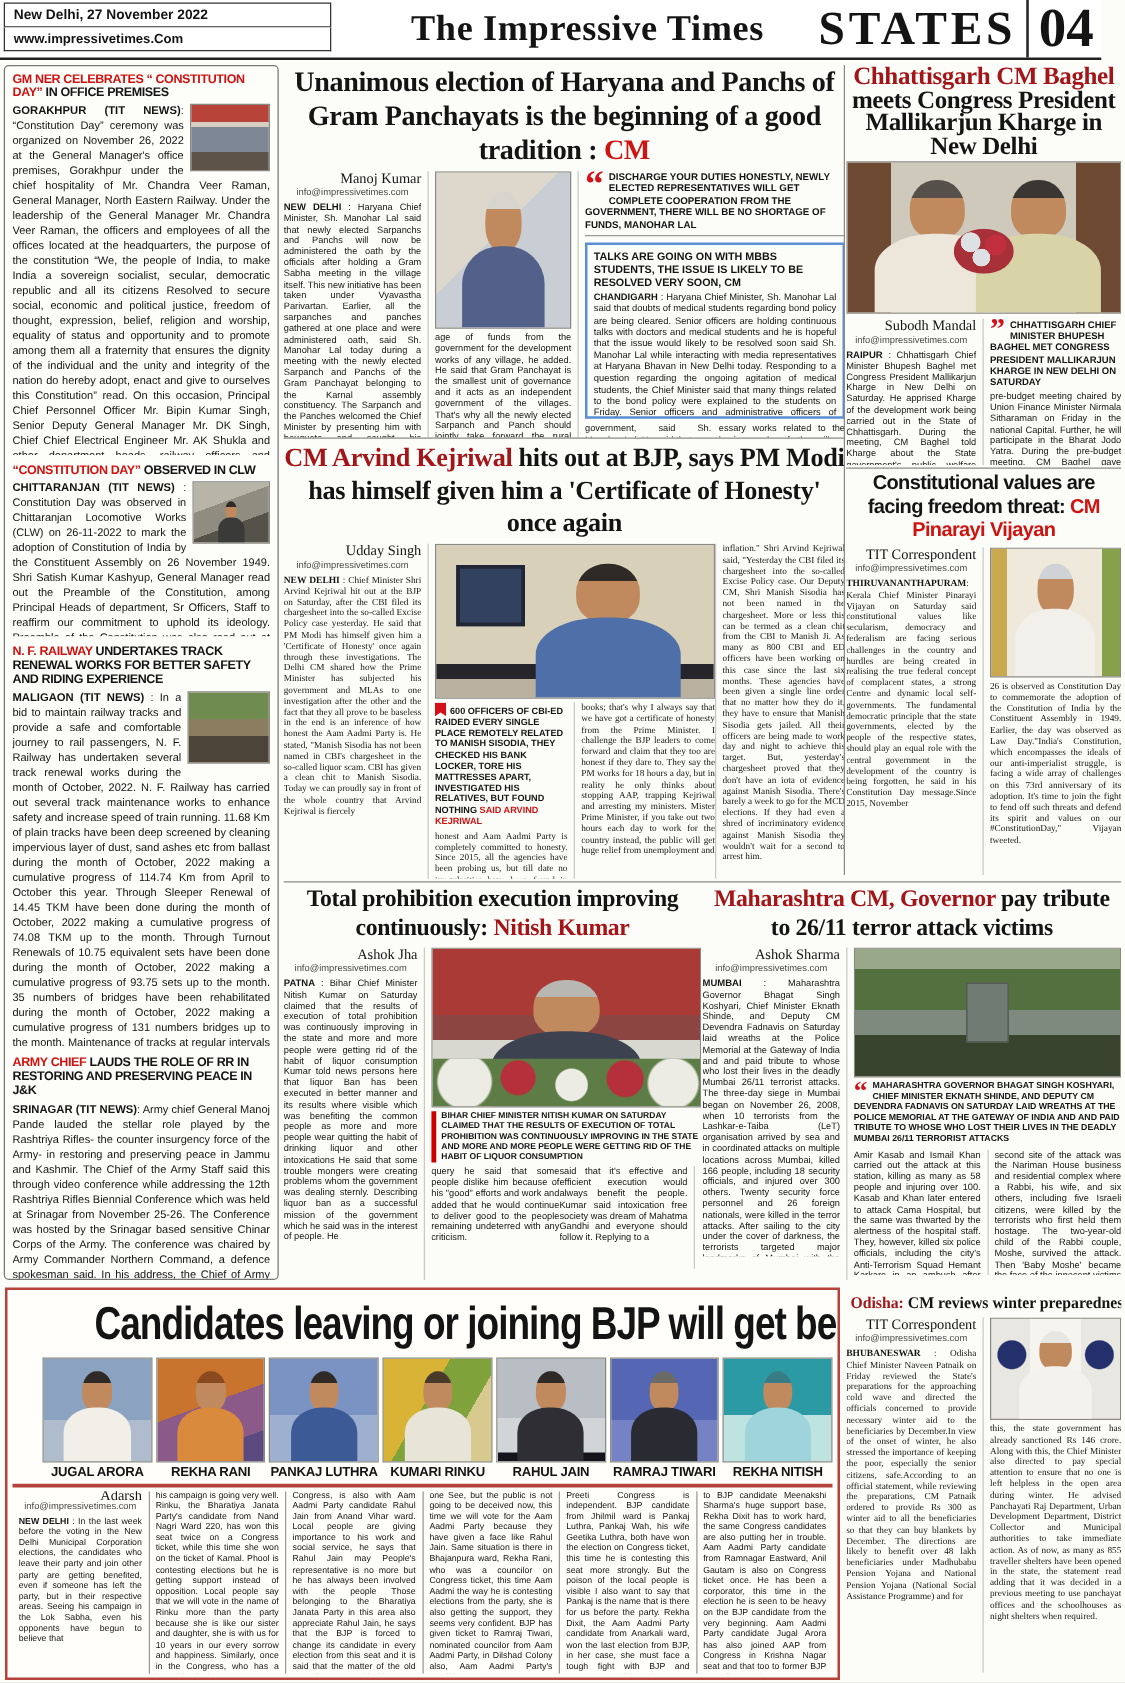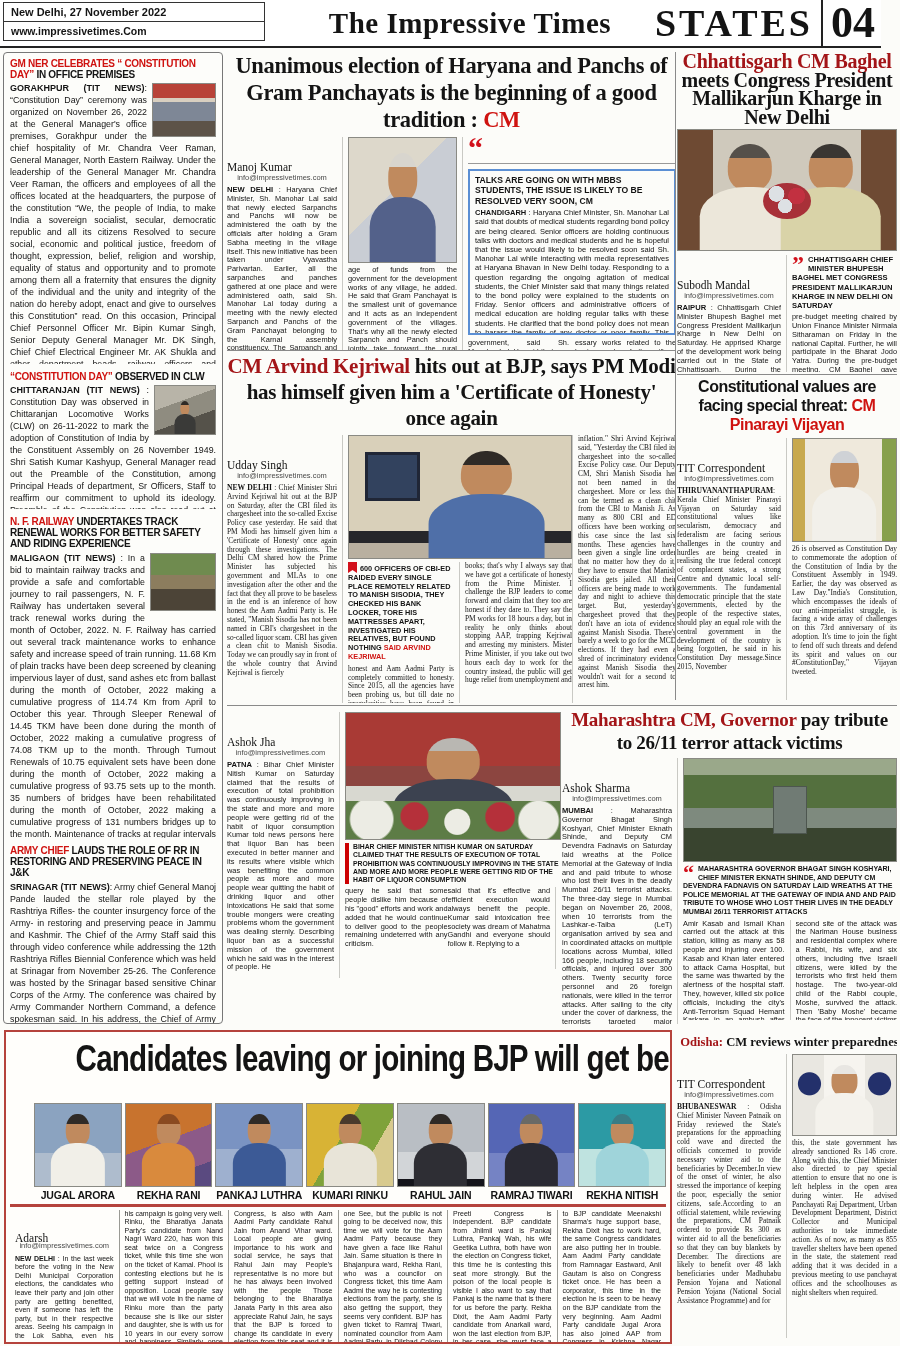--- a/index.html
+++ b/index.html
@@ -19,21 +19,21 @@
   .hdr-cell.second{ border-top:none; font-size:10.5px; }
   .masthead{ position:absolute; left:280px; top:7px; width:380px; text-align:center;
              font-family:"Liberation Serif",serif; font-weight:bold; font-size:29px; letter-spacing:.5px; }
   .hdr-right{ position:absolute; right:2px; top:0; height:46px; display:flex; align-items:center; }
   .states{ font-family:"Liberation Serif",serif; font-weight:bold; font-size:38px; letter-spacing:3px; }
   .pageno{ font-family:"Liberation Serif",serif; font-weight:bold; font-size:44px;
            border-left:2px solid #222; margin-left:8px; padding:0 4px 0 8px; line-height:46px; }
 
   
   .rule{ position:absolute; background:#8a8a8a; }
-  .byline-name{ font-family:"Liberation Serif",serif; font-size:11.5px; text-align:left;margin-top:24px; }
+  .byline-name{ font-family:"Liberation Serif",serif; font-size:11.5px; text-align:right; }
   .byline-email{ font-size:7.5px; text-align:center; color:#4a4a4a; margin-bottom:4px; }
   .bt{ font-size:7.4px; line-height:8.8px; text-align:justify; overflow:hidden; }
   .bt b.dl{ font-size:7.6px; }
   .sf{ font-family:"Liberation Serif",serif; }
   .col{ overflow:hidden; }
   .vr{ border-right:1px solid #c9c9c4; padding-right:5px; margin-right:5px; }
 
   .ph{ position:relative; overflow:hidden; border:1px solid #8a8a84; background:#c9c9c2; }
   .person{ position:absolute; bottom:0; left:var(--x,50%); width:var(--w,62%); height:var(--h,88%); transform:translateX(-50%); }
   .person::before{ content:""; position:absolute; top:0; left:50%; transform:translateX(-50%);
@@ -104,21 +104,21 @@
   .h-v{ font-weight:bold; font-size:16px; line-height:19px; text-align:center; letter-spacing:-.5px; }
   .h-o{ font-family:"Liberation Serif",serif; font-weight:bold; font-size:13px; line-height:20px; text-align:center; white-space:nowrap; transform:scaleX(.97); }
 
   .pqr{ font-weight:bold; font-size:7.6px; line-height:9.2px; }
 
   
   .banner{ position:absolute; left:4px; top:1030px; width:668px; height:314px; border:2.5px solid var(--bborder);
            background:#fffefb; padding:2px 4px; overflow:hidden; }
   .banner-h1{ text-align:center; font-weight:bold; font-size:37px; line-height:50px; letter-spacing:-1px;
               white-space:nowrap; transform:scaleX(.8); transform-origin:50% 50%; }
-  .figs{ display:flex; gap:3px; margin-top:19px;padding-left:24px; }
+  .figs{ display:flex; gap:3px; margin-top:2px;padding-left:24px; }
   .fig{ flex:1; }
   .fig .ph{ height:84px; }
   .fig-name{ font-weight:bold; font-size:10.5px; text-align:center; line-height:16px; letter-spacing:-.2px; white-space:nowrap; }
   .brule{ height:2.5px; background:var(--bborder); margin:1px 0 3px; }
   .btext{ display:flex; height:146px; overflow:hidden; }
   .bcol{ flex:1; padding:0 5px; overflow:hidden; font-size:7px; line-height:8.6px; text-align:justify; }
   .bcol + .bcol{ border-left:1px solid #9a9a94; }
   .mug1{ background:linear-gradient(180deg,#8ba3c0 0 60%,#aebccd 60%); }
   .mug2{ background:linear-gradient(160deg,#c8732e 0 45%,#8c5a88 45% 78%,#5a4a80 78%); }
   .mug3{ background:linear-gradient(180deg,#7a93c2 0 55%,#9eb0cf 55%); }
@@ -173,21 +173,21 @@
         <div class="byline-email">info@impressivetimes.com</div>
         <p class="bt" style="height:196px"><b class="dl">NEW DELHI </b><span>: Haryana Chief Minister,  Sh. Manohar Lal said that newly elected Sarpanchs and Panchs will now be administered the oath by the officials after holding a Gram Sabha meeting in the village itself. This new initiative has been taken under Vyavastha Parivartan. Earlier, all the sarpanches and panches gathered at one place and were administered oath, said Sh. Manohar Lal today during a meeting with the newly elected Sarpanch and Panchs of the Gram Panchayat belonging to the Karnal assembly constituency. The Sarpanch and the Panches welcomed the Chief Minister by presenting him with bouquets and sought his guidance. Sh. Manohar Lal told the newly- elected Sarpanchs and Panchs to make new schemes for rural development and perform  their duties with utmost  honesty. There will be no short-</span></p>
       </div>
       <div class="col vr" style="width:115px">
         <div class="ph ph-manohar" style="height:126px">
             <span class="person" style="--shirt:#53618a;--hair:#d8d5ce"></span>
           </div>
         <p class="bt" style="height:104px;margin-top:3px"><span>age of funds from the government for the development works of any village, he added. He said that Gram Panchayat is the smallest unit of governance and it acts as an independent government of the villages.  That's why all the newly elected Sarpanch and Panch should jointly take forward the rural development. Complete cooperation will be given to them by the</span></p>
       </div>
       <div class="col" style="flex:1;display:flex;flex-direction:column">
-        <div class="pq1"><span class="q66">“</span></div>
+        <div class="pq1"><span class="q66">“</span><span>DISCHARGE YOUR DUTIES HONESTLY, NEWLY ELECTED REPRESENTATIVES  WILL GET COMPLETE COOPERATION FROM THE GOVERNMENT, THERE WILL BE NO SHORTAGE OF FUNDS, MANOHAR LAL</span></div>
         <div class="bluebox" style="flex:1">
           <div class="bb-title">TALKS ARE GOING ON WITH MBBS STUDENTS, THE ISSUE IS LIKELY TO BE RESOLVED VERY SOON, CM</div>
           <p class="bb-body"><b>CHANDIGARH </b><span>: Haryana Chief Minister, Sh. Manohar Lal said that doubts of medical students regarding bond policy are being cleared.  Senior officers are holding continuous talks with doctors and medical students and he is hopeful that the issue would likely to be resolved soon said Sh. Manohar Lal while interacting with media representatives at Haryana Bhavan in New Delhi today. Responding to a question regarding the ongoing agitation of medical students, the Chief Minister said that many things related to the bond policy were explained to the students on Friday. Senior officers and administrative officers of medical education are holding regular talks with these students.  He clarified that the bond policy does not mean to harass the family of any doctor or poor family. This bond policy will apply only to a person who wishes to join the private sector instead of the government, said the Chief Minister.</span></p>
         </div>
         <div class="tails">
           <p class="bt" style="height:36px">government, said Sh. Manohar Lal. He said that now the election process is over, Sarpanch and Panch should get the nec-</p>
           <p class="bt" style="height:36px">essary works related to the basic needs of the village completed on priority basis by taking cooperation of all the villagers.</p>
         </div>
       </div>
     </div>
@@ -220,20 +220,21 @@
       </div>
       <div class="col" style="flex:1;border-left:1px solid #c9c9c4;padding-left:5px">
         <p class="bt sf" style="height:288px">inflation." Shri Arvind Kejriwal said, "Yesterday the CBI filed its chargesheet into the so-called Excise Policy case. Our Deputy CM, Shri Manish Sisodia has not been named in the chargesheet. More or less this can be termed as a clean chit from the CBI to Manish Ji. As many as 800 CBI and ED officers have been working on this case since the last six months. These agencies have been given a single line order that no matter how they do it, they have to ensure that Manish Sisodia gets jailed. All their officers are being made to work day and night to achieve this target. But, yesterday's chargesheet proved that they don't have an iota of evidence against Manish Sisodia. There's barely a week to go for the MCD elections. If they had even a shred of incriminatory evidence against Manish Sisodia they wouldn't wait for a second to arrest him.</p>
       </div>
     </div>
   </section>
 
   <div class="rule" style="left:227px;top:705px;width:670px;height:1px"></div>
 
   <section class="sec" style="left:227px;top:708px;width:334px;height:318px">
+    <h1 class="h-m"><span>Total prohibition execution improving continuously: </span><span class="sred">Nitish Kumar</span></h1>
     <div class="cols" style="height:266px;margin-top:4px">
       <div class="col vr" style="width:113px">
         <div class="byline-name">Ashok Jha</div>
         <div class="byline-email">info@impressivetimes.com</div>
         <p class="bt" style="height:222px"><b class="dl">PATNA </b><span>: Bihar Chief Minister Nitish Kumar on Saturday claimed that the results of execution of total prohibition was continuously improving in the state and more and more people were getting rid of the habit of liquor consumption Kumar told news persons here that liquor Ban has been executed in better manner and its results where visible which was benefiting the common people as more and more people wear quitting the habit of drinking liquor and other intoxications He said that some trouble mongers were creating problems whom the government was dealing sternly. Describing liquor ban as a successful mission of the government which he said was in the interest of people. He</span></p>
       </div>
       <div class="col" style="flex:1">
         <div class="ph ph-nitish" style="height:128px">
             <span class="person" style="--w:56%;--h:80%;--shirt:#3c4250;--hair:#b9b7b2"></span>
             <span class="flowers"></span>
@@ -286,21 +287,21 @@
       <div class="col" style="flex:1">
         <div class="pqr"><span class="q66" style="font-size:24px;line-height:18px">”</span><span>CHHATTISGARH CHIEF MINISTER BHUPESH BAGHEL MET CONGRESS PRESIDENT MALLIKARJUN KHARGE IN NEW DELHI ON SATURDAY</span></div>
         <p class="bt" style="height:84px;margin-top:3px">pre-budget meeting chaired by Union Finance Minister Nirmala Sitharaman on Friday in the national Capital. Further, he will participate in the Bharat Jodo Yatra. During the pre-budget meeting, CM Baghel gave several proposals and suggestions regarding the General Budget 2023-24.</p>
       </div>
     </div>
   </section>
 
   <div class="rule" style="left:677px;top:374px;width:220px;height:1px"></div>
 
   <section class="sec" style="left:677px;top:377px;width:220px;height:323px">
-    <h1 class="h-v"><span>Constitutional values are facing special threat: </span><span class="red">CM Pinarayi Vijayan</span></h1>
+    <h1 class="h-v"><span>Constitutional values are facing freedom threat: </span><span class="red">CM Pinarayi Vijayan</span></h1>
     <div class="cols" style="height:278px;margin-top:4px">
       <div class="col vr" style="width:110px">
         <div class="byline-name">TIT Correspondent</div>
         <div class="byline-email">info@impressivetimes.com</div>
         <p class="bt sf" style="height:240px"><b class="dl">THIRUVANANTHAPURAM</b><span>: Kerala Chief Minister Pinarayi Vijayan on Saturday said constitutional values like secularism, democracy and federalism are facing serious challenges in the country and hurdles are being created in realising the true federal concept of complacent states, a strong Centre and dynamic local self-governments. The fundamental democratic principle that the state governments, elected by the people of the respective states, should play an equal role with the central government in the development of the country is being forgotten, he said in his Constitution Day message.Since 2015, November</span></p>
       </div>
       <div class="col" style="flex:1">
         <div class="ph ph-vijayan" style="height:104px">
             <span class="person" style="--shirt:#f2f0ea;--hair:#cfd2d6"></span>
           </div>

